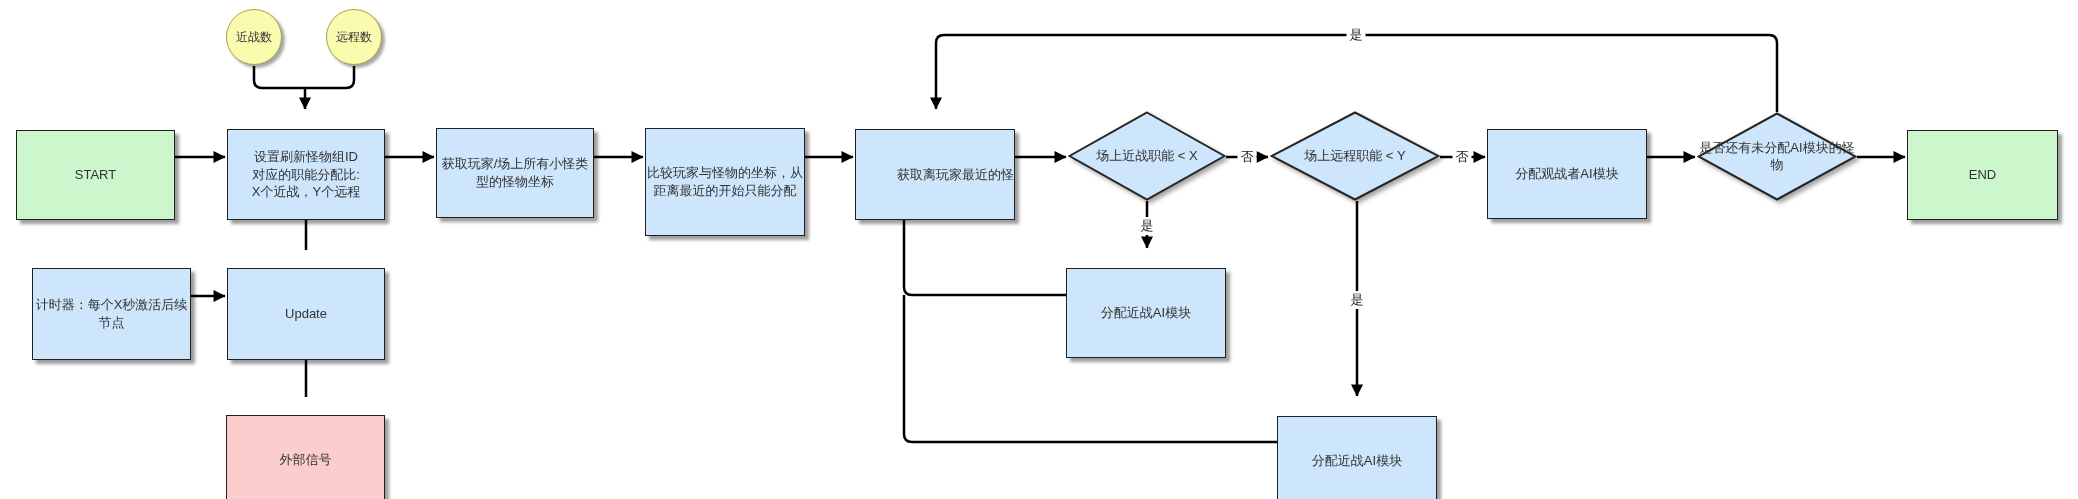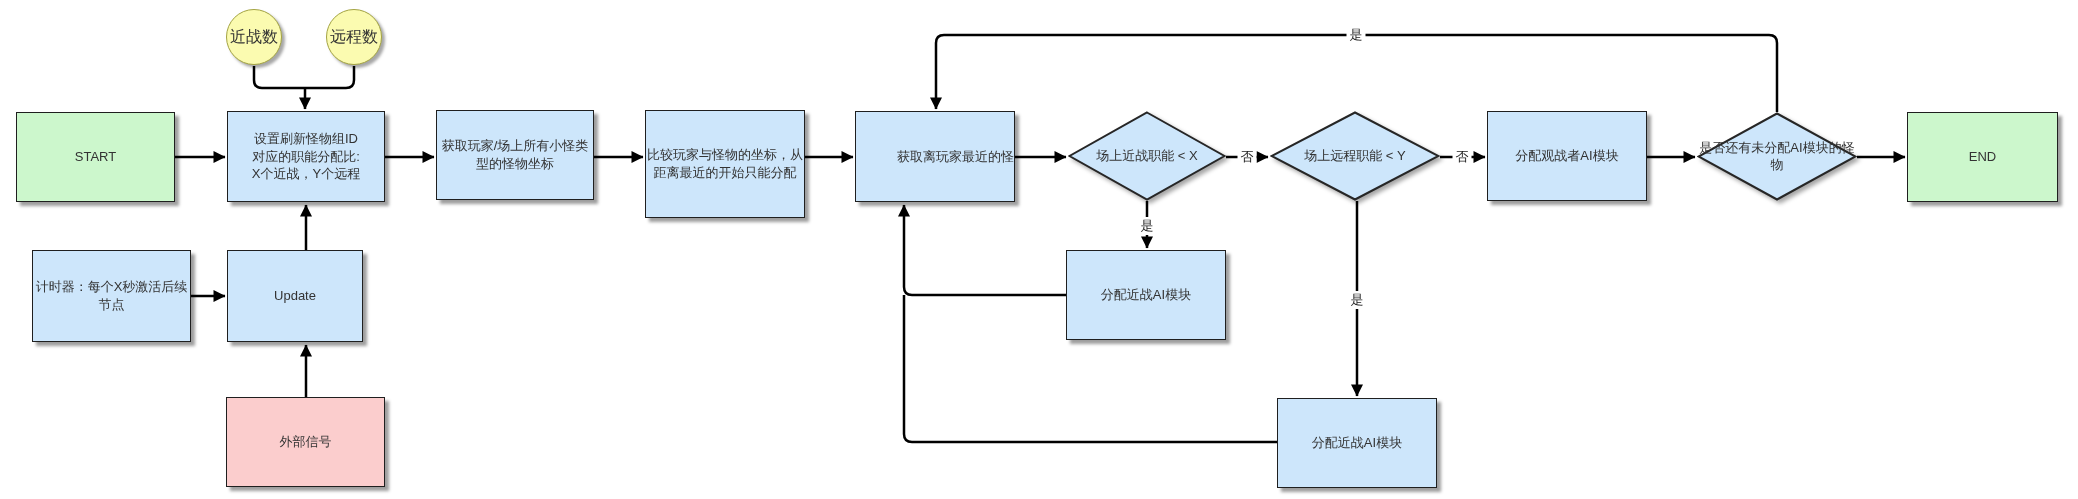--- a/index.html
+++ b/index.html
@@ -14,30 +14,31 @@
   .node{
     position:absolute;z-index:2;
     display:flex;align-items:center;justify-content:center;
     box-sizing:border-box;text-align:center;
     font-size:13px;line-height:1.35;color:#333333;
     white-space:pre-line;
   }
   .rect{
     border:1px solid var(--border-dark);
     box-shadow:4px 4px 3px rgba(0,0,0,0.38);
+    margin-top:18px;
   }
   .fill-blue{background:var(--node-blue);}
   .fill-green{background:var(--node-green);}
   .fill-pink{background:var(--node-pink);}
   .circle{
     background:var(--node-yellow);
     border:1.5px solid var(--circle-border);
     border-radius:50%;
     box-shadow:3px 3px 3px rgba(0,0,0,0.35);
-    font-size:16px;
+    font-size:12px;
   }
   .diamond{background:transparent;}
   .diamond > svg{
     position:absolute;left:0;top:0;width:100%;height:100%;
     filter:drop-shadow(3px 3px 2px rgba(0,0,0,0.35));
   }
   .diamond .dlabel{
     position:absolute;left:50%;top:50%;
     transform:translate(-50%,-50%);
     width:150px;z-index:2;
@@ -103,21 +104,21 @@
     <span class="setup-line">设置刷新怪物组ID</span>
     <span class="setup-line">对应的职能分配比:</span>
     <span class="setup-line bold">X个近战，Y个远程</span>
   </div>
 
   <div class="node rect fill-blue" style="left:32px;top:250px;width:159px;height:92px;">
     <span>计时器：每个X秒激活后续
 节点</span>
   </div>
 
-  <div class="node rect fill-blue" style="left:227px;top:250px;width:136px;height:92px;">
+  <div class="node rect fill-blue" style="left:227px;top:250px;width:158px;height:92px;">
     <span>Update</span>
   </div>
 
   <div class="node rect fill-pink" style="left:226px;top:397px;width:159px;height:90px;">
     <span>外部信号</span>
   </div>
 
   <div class="node rect fill-blue" style="left:436px;top:110px;width:158px;height:90px;">
     <span>获取玩家/场上所有小怪类
 型的怪物坐标</span>

